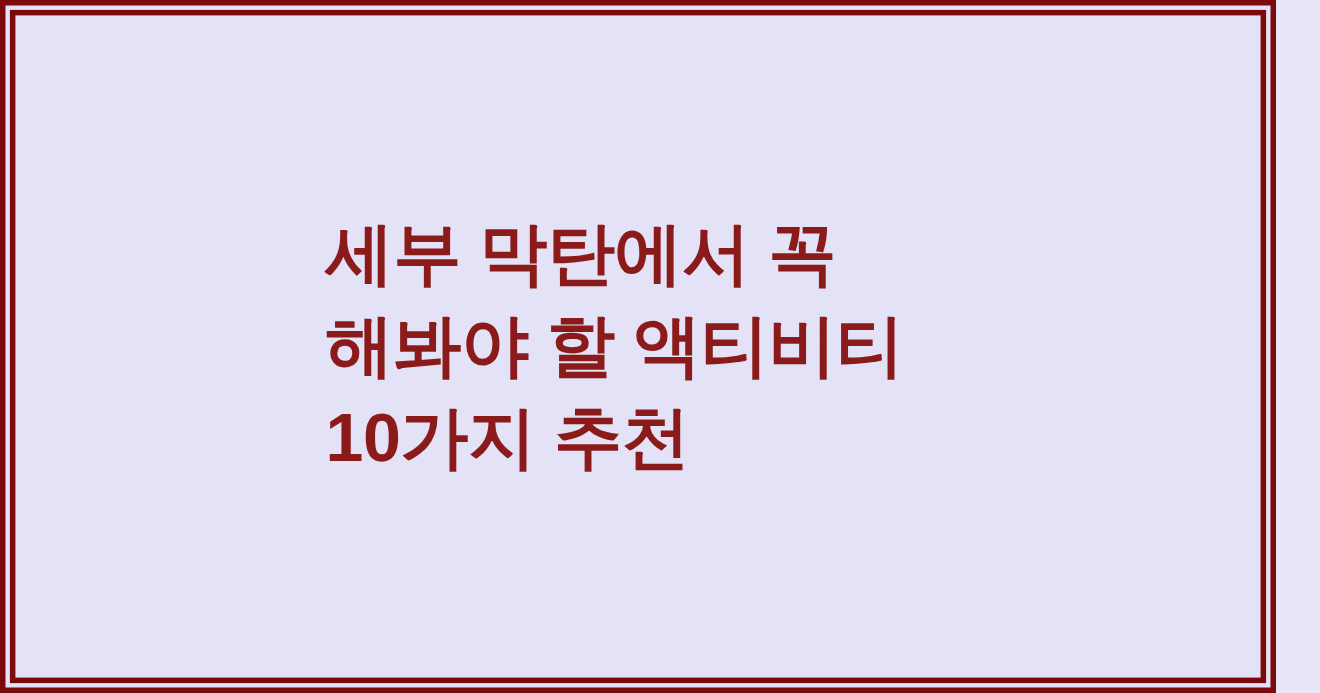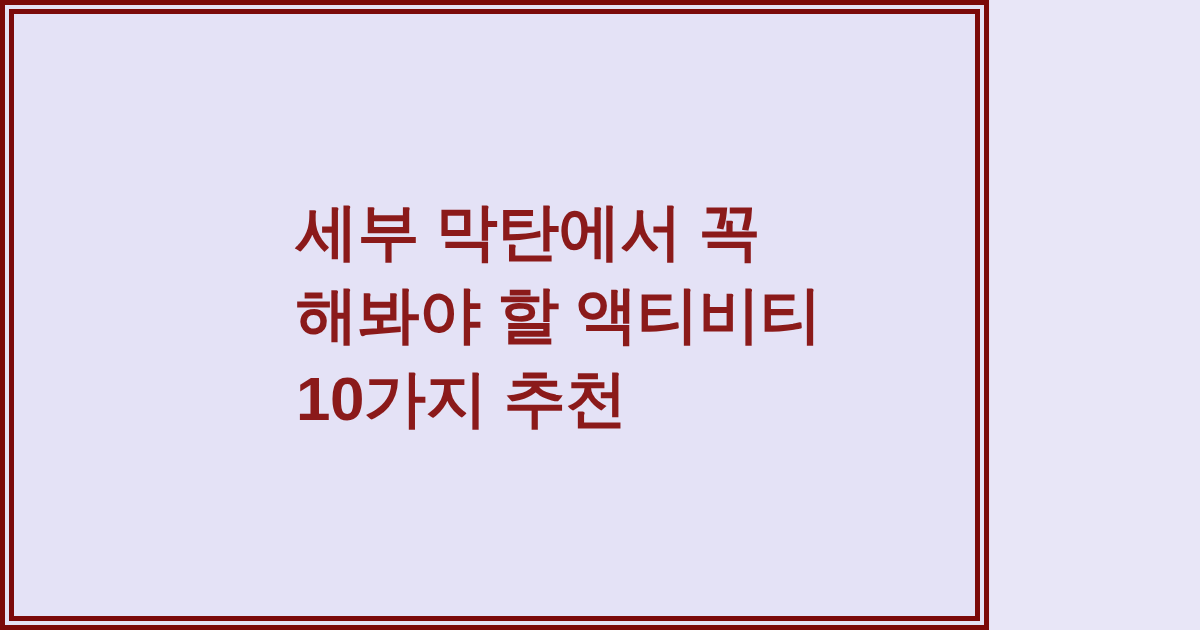--- a/index.html
+++ b/index.html
@@ -13,21 +13,21 @@
     height: 630px;
     overflow: hidden;
     font-family: "Liberation Sans", "DejaVu Sans", sans-serif;
     background: #e8e6f7;
   }
 
   
   .card {
     position: relative;
     box-sizing: border-box;
-    width: 989px;
+    width: 1160px;
     height: 630px;
     background: #e4e2f6;
     
     border: 5px solid #7b0a0a;
     padding: 4px;   
   }
 
   
   .card::before {
     content: "";

